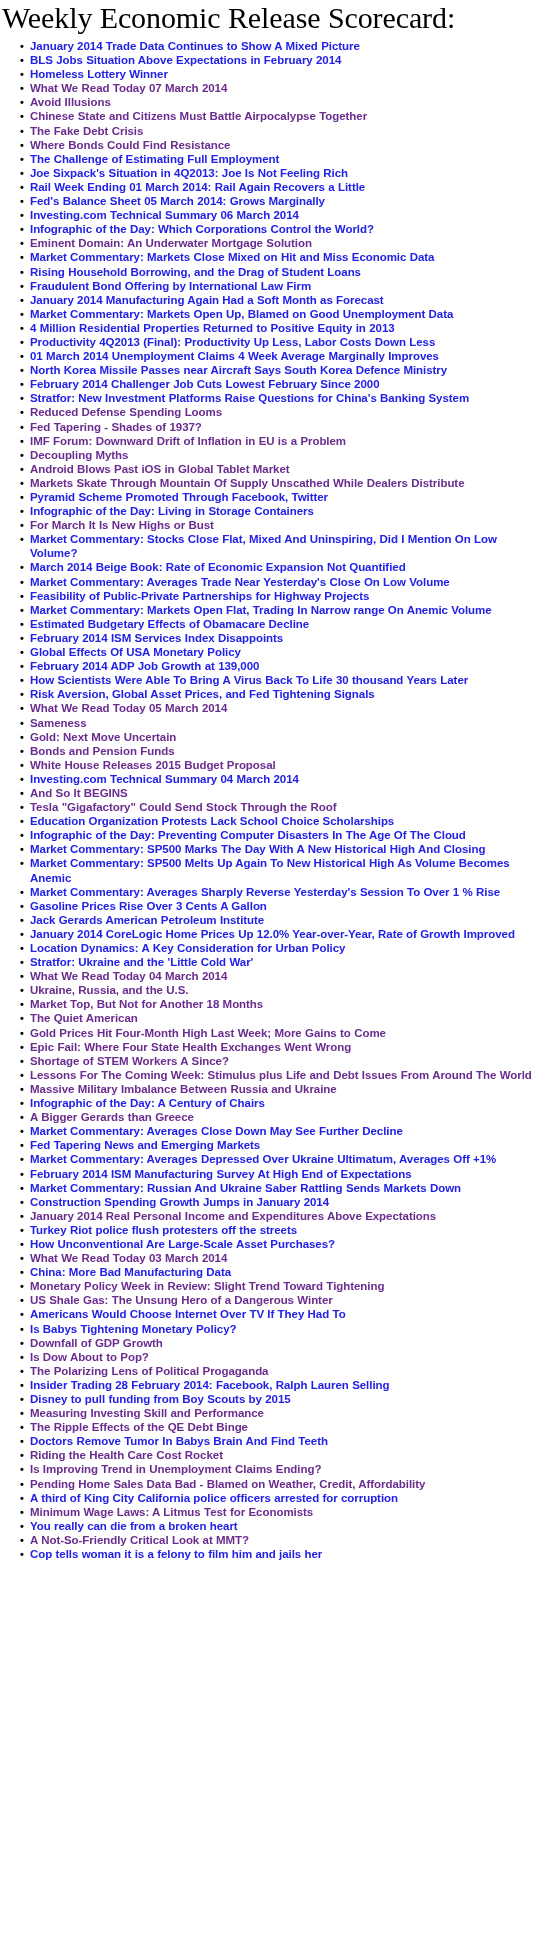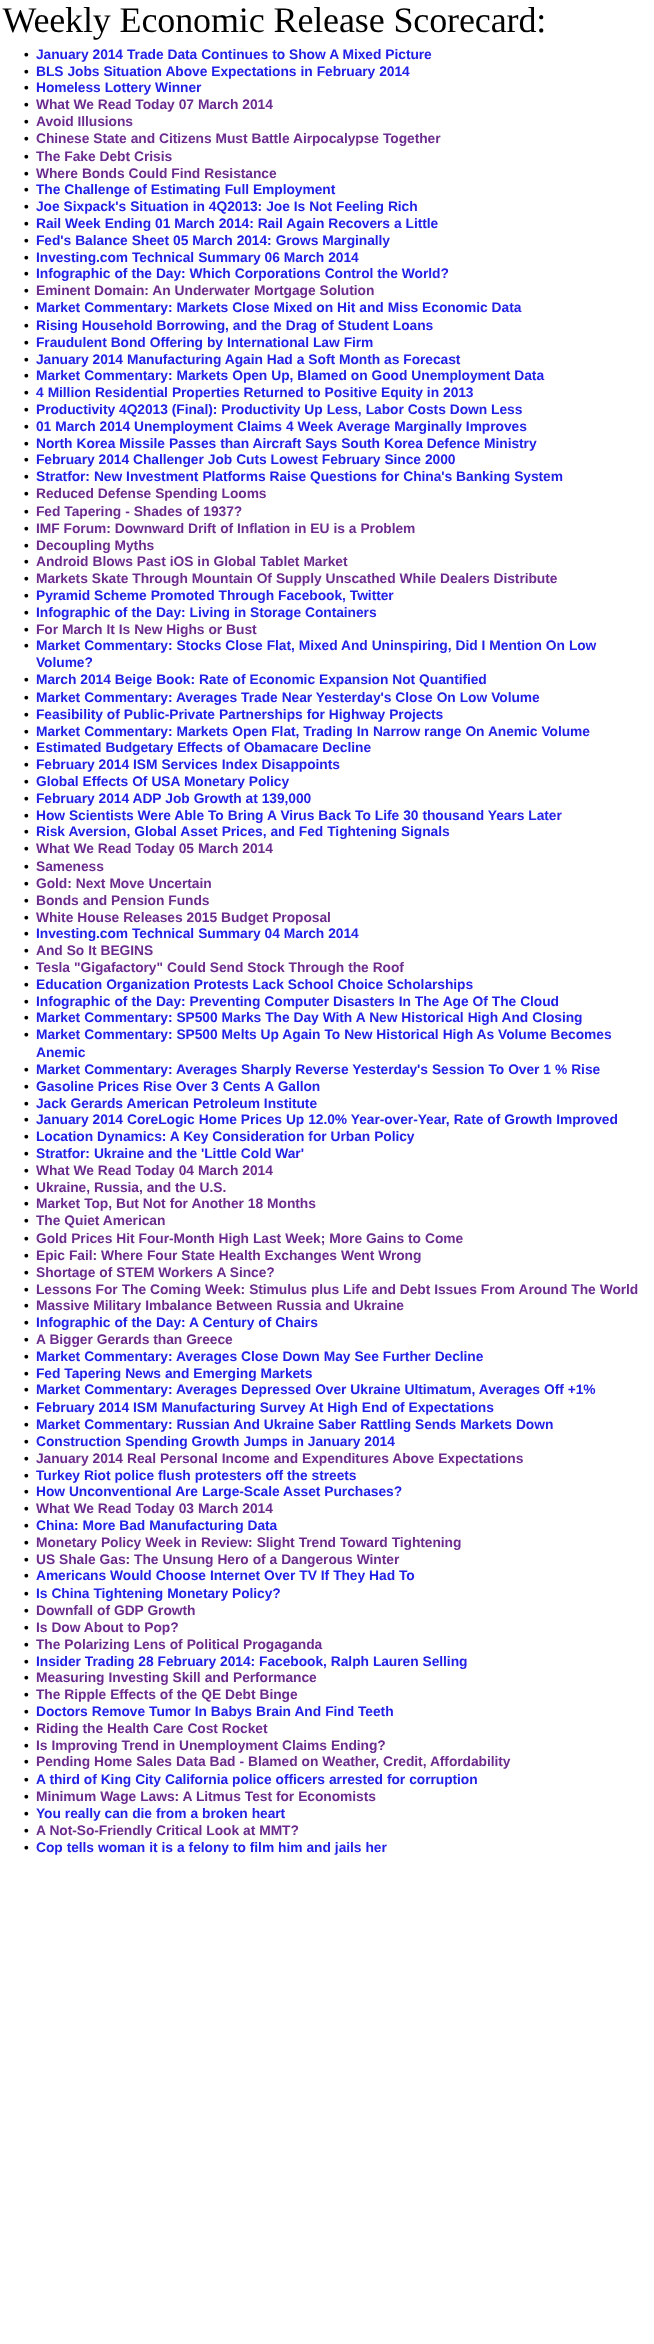--- a/index.html
+++ b/index.html
@@ -87,21 +87,21 @@
       <li><a class="entry-link unvisited" href="#">Infographic of the Day: Which Corporations Control the World?</a></li>
       <li><a class="entry-link visited" href="#">Eminent Domain: An Underwater Mortgage Solution</a></li>
       <li><a class="entry-link unvisited" href="#">Market Commentary: Markets Close Mixed on Hit and Miss Economic Data</a></li>
       <li><a class="entry-link unvisited" href="#">Rising Household Borrowing, and the Drag of Student Loans</a></li>
       <li><a class="entry-link unvisited" href="#">Fraudulent Bond Offering by International Law Firm</a></li>
       <li><a class="entry-link unvisited" href="#">January 2014 Manufacturing Again Had a Soft Month as Forecast</a></li>
       <li><a class="entry-link unvisited" href="#">Market Commentary: Markets Open Up, Blamed on Good Unemployment Data</a></li>
       <li><a class="entry-link unvisited" href="#">4 Million Residential Properties Returned to Positive Equity in 2013</a></li>
       <li><a class="entry-link unvisited" href="#">Productivity 4Q2013 (Final): Productivity Up Less, Labor Costs Down Less</a></li>
       <li><a class="entry-link unvisited" href="#">01 March 2014 Unemployment Claims 4 Week Average Marginally Improves</a></li>
-      <li><a class="entry-link unvisited" href="#">North Korea Missile Passes than Aircraft Says South Korea Defence Ministry</a></li>
+      <li><a class="entry-link unvisited" href="#">North Korea Missile Passes near Aircraft Says South Korea Defence Ministry</a></li>
       <li><a class="entry-link unvisited" href="#">February 2014 Challenger Job Cuts Lowest February Since 2000</a></li>
       <li><a class="entry-link unvisited" href="#"> Stratfor: New Investment Platforms Raise Questions for China's Banking System</a></li>
       <li><a class="entry-link visited" href="#">Reduced Defense Spending Looms</a></li>
       <li><a class="entry-link visited" href="#">Fed Tapering - Shades of 1937?</a></li>
       <li><a class="entry-link visited" href="#">IMF Forum: Downward Drift of Inflation in EU is a Problem</a></li>
       <li><a class="entry-link visited" href="#">Decoupling Myths</a></li>
       <li><a class="entry-link visited" href="#">Android Blows Past iOS in Global Tablet Market</a></li>
       <li><a class="entry-link visited" href="#">Markets Skate Through Mountain Of Supply Unscathed While Dealers Distribute</a></li>
       <li><a class="entry-link unvisited" href="#">Pyramid Scheme Promoted Through Facebook, Twitter</a></li>
       <li><a class="entry-link unvisited" href="#">Infographic of the Day: Living in Storage Containers</a></li>
@@ -153,25 +153,26 @@
       <li><a class="entry-link unvisited" href="#">Market Commentary: Russian And Ukraine Saber Rattling Sends Markets Down</a></li>
       <li><a class="entry-link unvisited" href="#">Construction Spending Growth Jumps in January 2014</a></li>
       <li><a class="entry-link visited" href="#">January 2014 Real Personal Income and Expenditures Above Expectations</a></li>
       <li><a class="entry-link unvisited" href="#">Turkey Riot police flush protesters off the streets</a></li>
       <li><a class="entry-link unvisited" href="#">How Unconventional Are Large-Scale Asset Purchases?</a></li>
       <li><a class="entry-link visited" href="#">What We Read Today 03 March 2014</a></li>
       <li><a class="entry-link unvisited" href="#">China: More Bad Manufacturing Data</a></li>
       <li><a class="entry-link visited" href="#">Monetary Policy Week in Review: Slight Trend Toward Tightening</a></li>
       <li><a class="entry-link visited" href="#">US Shale Gas: The Unsung Hero of a Dangerous Winter</a></li>
       <li><a class="entry-link unvisited" href="#">Americans Would Choose Internet Over TV If They Had To</a></li>
-      <li><a class="entry-link unvisited" href="#">Is China Tightening Monetary Policy?</a></li>
+      <li><a class="entry-link unvisited" href="#">Is Babys Tightening Monetary Policy?</a></li>
       <li><a class="entry-link visited" href="#">Downfall of GDP Growth</a></li>
       <li><a class="entry-link visited" href="#">Is Dow About to Pop?</a></li>
       <li><a class="entry-link visited" href="#">The Polarizing Lens of Political Progaganda</a></li>
       <li><a class="entry-link unvisited" href="#">Insider Trading 28 February 2014: Facebook, Ralph Lauren Selling</a></li>
+      <li><a class="entry-link unvisited" href="#">Disney to pull funding from Boy Scouts by 2015</a></li>
       <li><a class="entry-link visited" href="#">Measuring Investing Skill and Performance</a></li>
       <li><a class="entry-link visited" href="#">The Ripple Effects of the QE Debt Binge</a></li>
       <li><a class="entry-link unvisited" href="#">Doctors Remove Tumor In Babys Brain And Find Teeth</a></li>
       <li><a class="entry-link visited" href="#">Riding the Health Care Cost Rocket</a></li>
       <li><a class="entry-link visited" href="#">Is Improving Trend in Unemployment Claims Ending?</a></li>
       <li><a class="entry-link visited" href="#">Pending Home Sales Data Bad - Blamed on Weather, Credit, Affordability</a></li>
       <li><a class="entry-link unvisited" href="#">A third of King City California police officers arrested for corruption</a></li>
       <li><a class="entry-link visited" href="#">Minimum Wage Laws: A Litmus Test for Economists</a></li>
       <li><a class="entry-link unvisited" href="#">You really can die from a broken heart</a></li>
       <li><a class="entry-link visited" href="#">A Not-So-Friendly Critical Look at MMT?</a></li>

